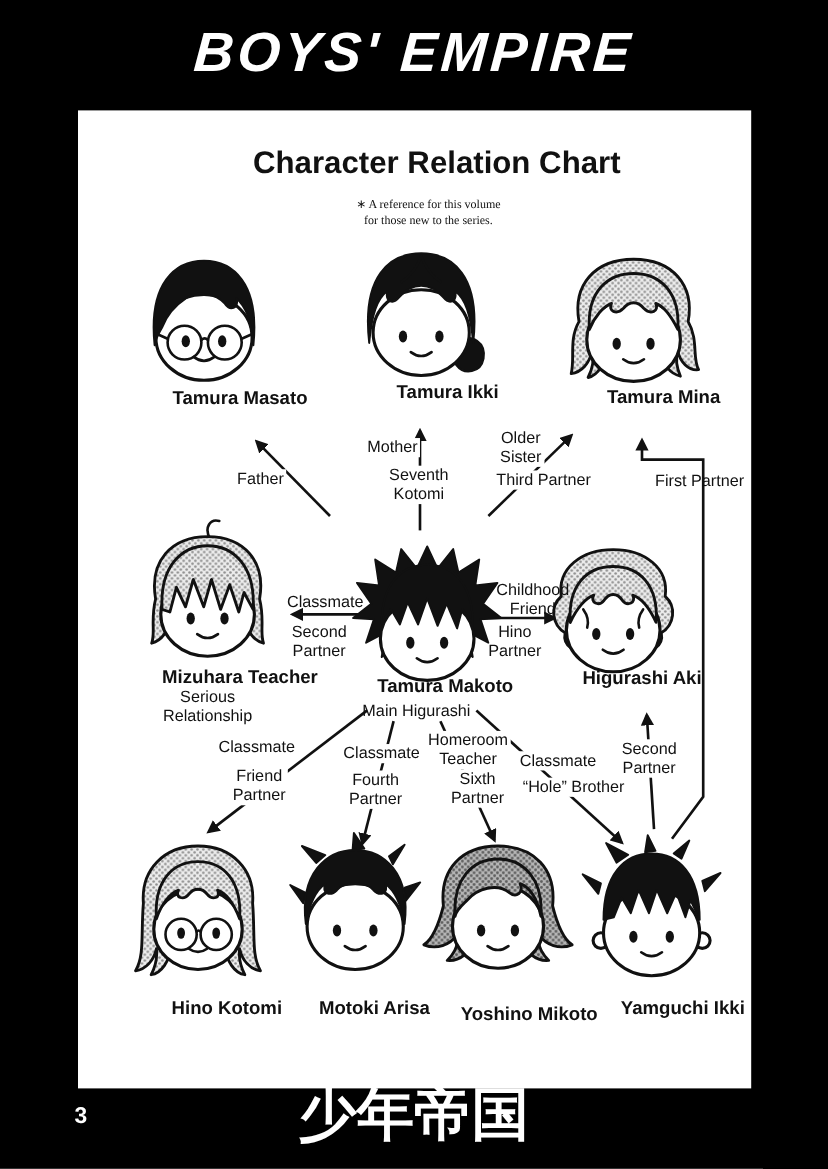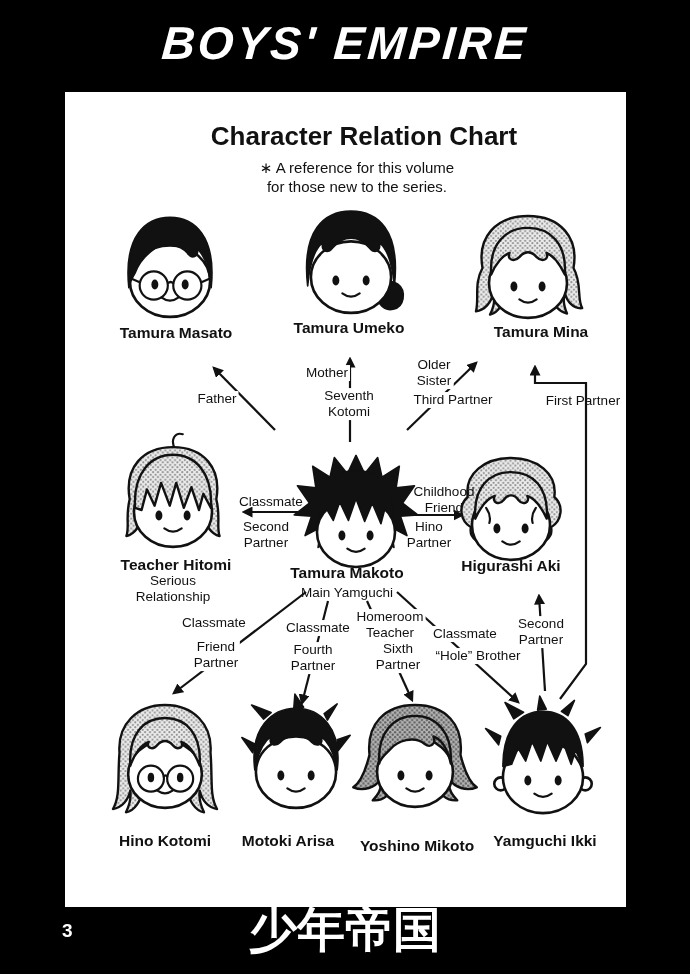--- a/index.html
+++ b/index.html
@@ -13,27 +13,27 @@
     letter-spacing:3px;transform:skewX(-4deg);white-space:nowrap;z-index:1;
   }
   .panel{
     position:absolute;left:65px;top:92px;width:561px;height:815px;
     background:#fff;z-index:0;
   }
   svg.lines{position:absolute;left:0;top:0;width:690px;height:974px;z-index:1;pointer-events:none;}
   .abs{position:absolute;}
   .ctr{transform:translate(-50%,-50%);text-align:center;}
   .chart-title{font-size:26px;font-weight:bold;white-space:nowrap;z-index:3;text-align:center;}
-  .note{font-size:15px;line-height:1.25;white-space:pre-line;z-index:3;}
+  .note{font-size:10px;line-height:1.25;white-space:pre-line;z-index:3;font-family:Liberation Serif, serif;}
   .rl{
     font-size:13.5px;line-height:1.18;white-space:pre-line;text-align:center;
     z-index:3;color:#111;
   }
   .bg{background:#fff;padding:0 2px;}
-  .cname{font-size:15.5px;font-weight:bold;white-space:nowrap;z-index:3;}
+  .cname{font-size:15.5px;font-weight:bold;white-space:nowrap;z-index:3;margin-left:24px;}
   .csub{font-size:13.5px;line-height:1.2;white-space:pre-line;z-index:3;}
   .portrait{position:absolute;width:130px;height:130px;z-index:2;}
   .portrait svg{width:130px;height:130px;display:block;}
   .face{fill:#fff;stroke:#111;stroke-width:2.4;}
   .bh{fill:#111;stroke:#111;stroke-width:1.5;stroke-linejoin:round;}
   .tn{fill:url(#toneL);stroke:#111;stroke-width:2.2;stroke-linejoin:round;}
   .tm{fill:url(#toneM);stroke:#111;stroke-width:2.2;stroke-linejoin:round;}
   .eye{fill:#111;}
   .ln{fill:none;stroke:#111;stroke-width:2;stroke-linecap:round;}
   .page-num{position:absolute;left:62px;top:920px;color:#fff;font-size:19px;font-weight:bold;z-index:1;}
@@ -199,27 +199,27 @@
       <circle class="face" cx="99" cy="82" r="6"></circle>
     <ellipse class="face" cx="60" cy="76" rx="37" ry="33"></ellipse>
     <path class="bh" d="M23 66 C23 31 39 15 60 15 C81 15 97 31 97 66 L90 51 L86 64 L79 45 L72 61 L64 43 L58 61 L50 43 L44 61 L37 49 L31 64 Z"></path>
     <ellipse class="eye" cx="46" cy="79" rx="3.2" ry="4.6"></ellipse>
       <ellipse class="eye" cx="74" cy="79" rx="3.2" ry="4.6"></ellipse>
     <path class="ln" d="M52 91 Q60 97 68 91"></path>
   </svg>
 </div>
 
 <div class="abs ctr cname" style="left:176px;top:333px">Tamura Masato</div>
-<div class="abs ctr cname" style="left:349px;top:328px">Tamura Umeko</div>
-<div class="abs ctr cname" style="left:541px;top:332px">Tamura Mina</div>
-<div class="abs ctr cname" style="left:176px;top:565px">Teacher Hitomi</div>
+<div class="abs ctr cname" style="left:349px;top:328px">Tamura Ikki</div>
+<div class="abs ctr cname" style="left:529px;top:332px">Tamura Mina</div>
+<div class="abs ctr cname" style="left:176px;top:565px">Mizuhara Teacher</div>
 <div class="abs ctr csub" style="left:173px;top:589px">Serious
 Relationship</div>
 <div class="abs ctr cname" style="left:347px;top:573px">Tamura Makoto</div>
-<div class="abs ctr csub" style="left:347px;top:593px">Main Yamguchi</div>
+<div class="abs ctr csub" style="left:347px;top:593px">Main Higurashi</div>
 <div class="abs ctr cname" style="left:511px;top:566px">Higurashi Aki</div>
 <div class="abs ctr cname" style="left:165px;top:841px">Hino Kotomi</div>
 <div class="abs ctr cname" style="left:288px;top:841px">Motoki Arisa</div>
 <div class="abs ctr cname" style="left:417px;top:846px">Yoshino Mikoto</div>
 <div class="abs ctr cname" style="left:545px;top:841px">Yamguchi Ikki</div>
 
 <div class="abs ctr rl bg" style="left:217px;top:399px">Father</div>
 <div class="abs ctr rl bg" style="left:327px;top:373px">Mother</div>
 <div class="abs ctr rl bg" style="left:349px;top:404px">Seventh
 Kotomi</div>

